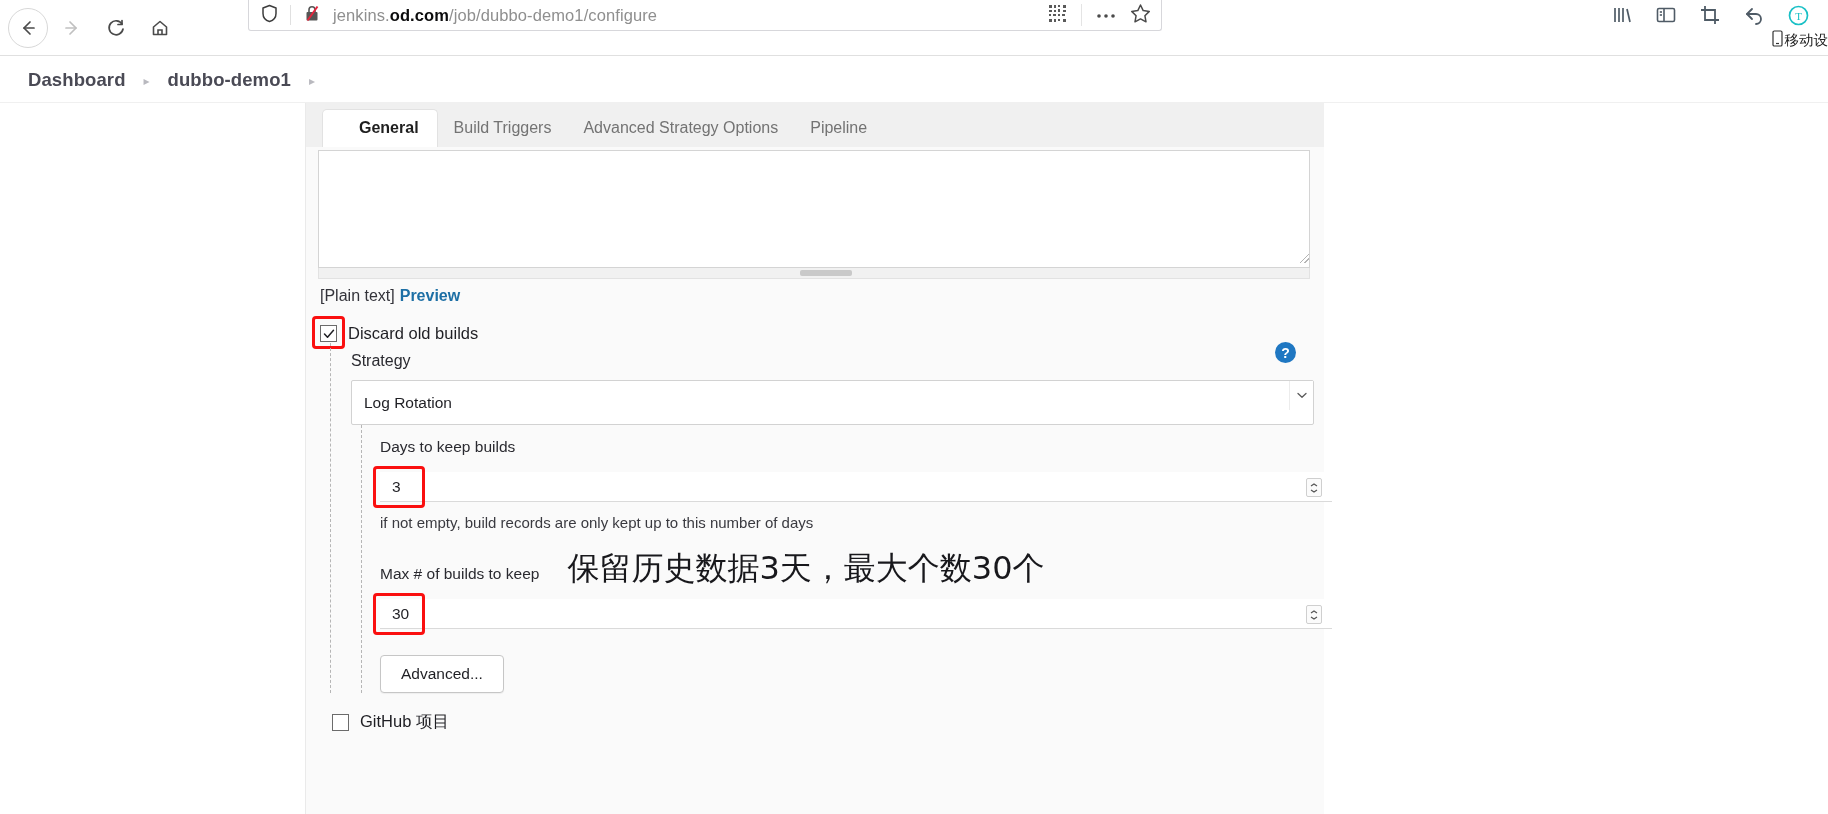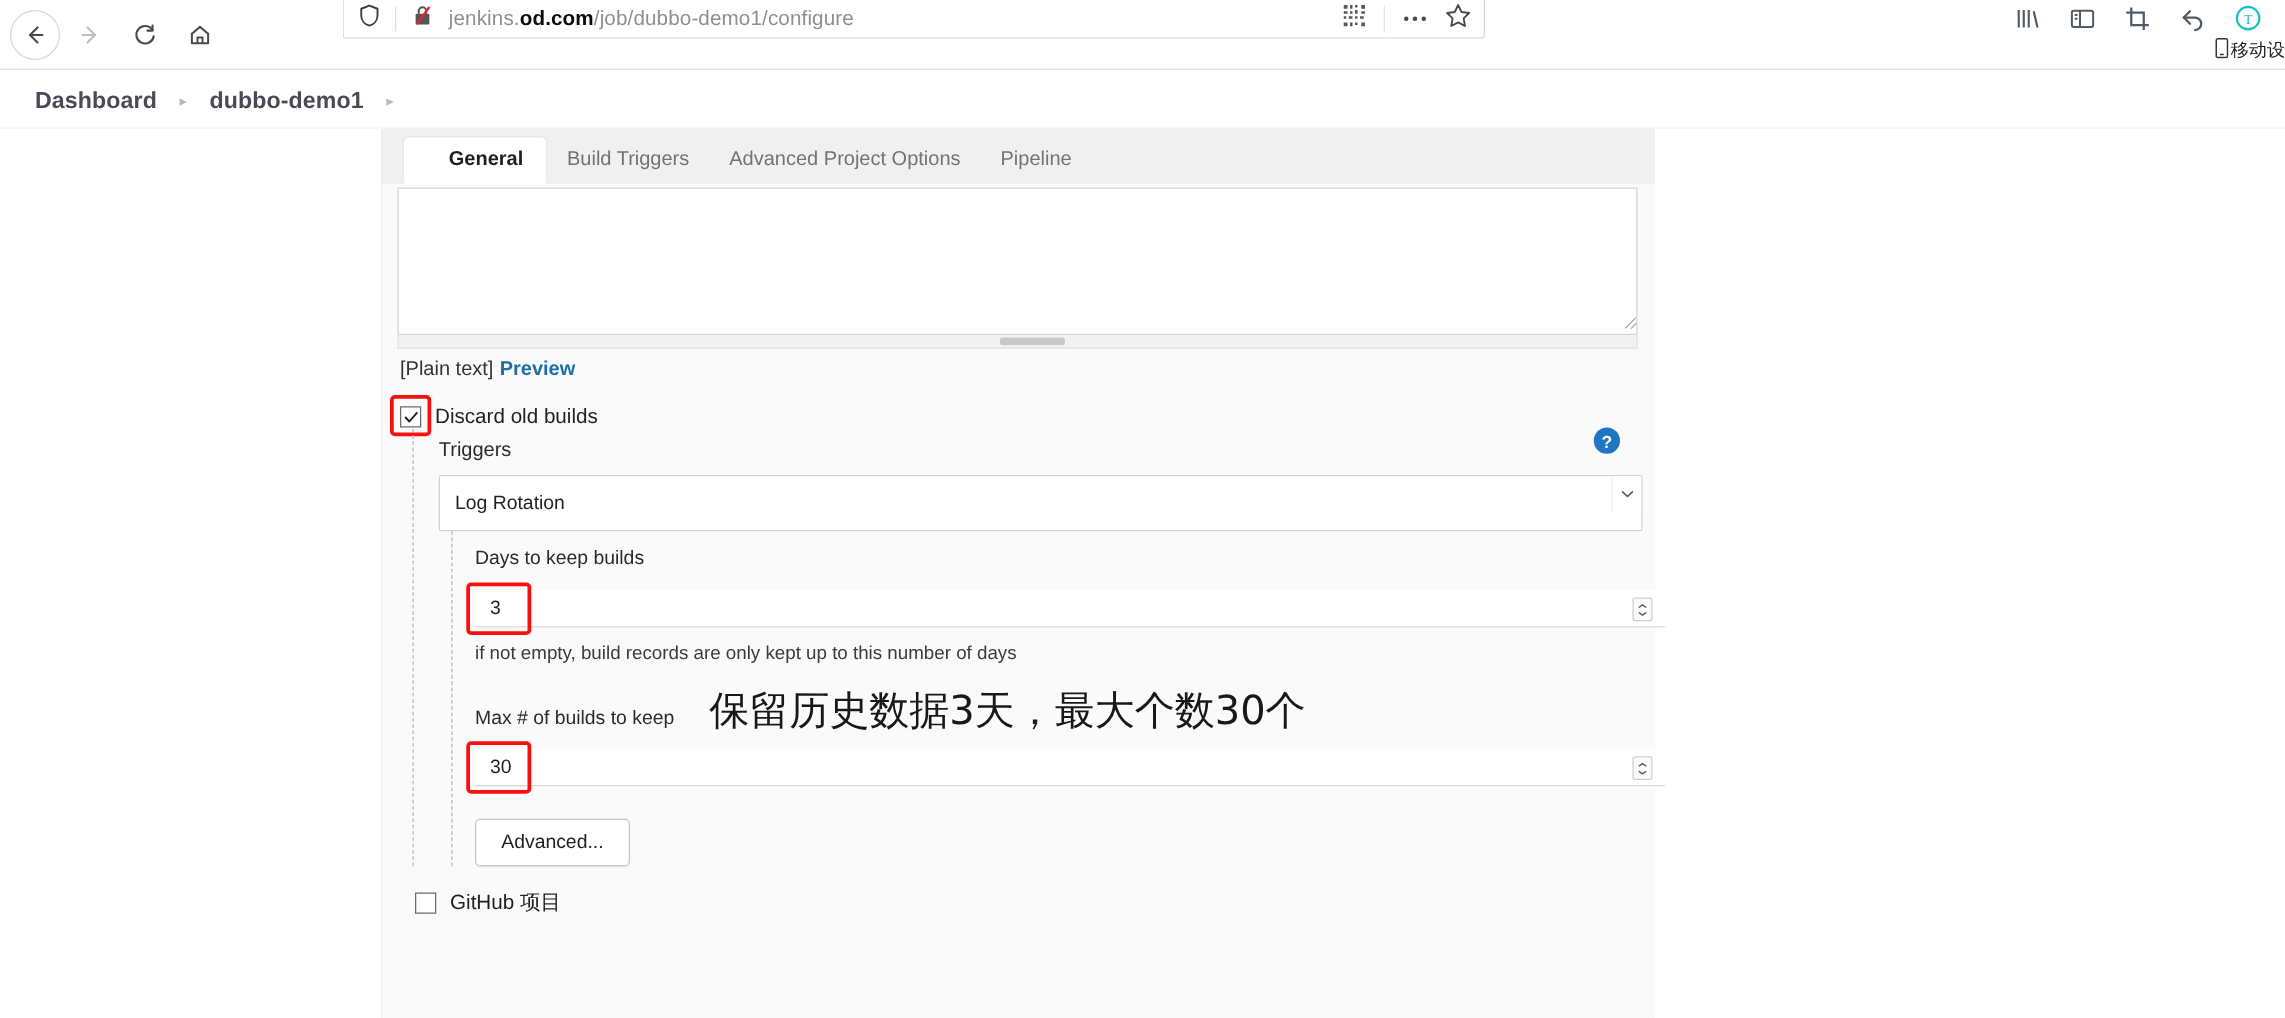--- a/index.html
+++ b/index.html
@@ -27,21 +27,21 @@
     width: 40px; height: 40px;
     display: flex; align-items: center; justify-content: center;
     border-radius: 50%;
     color: #4a4a4a;
   }
   .nav-btn.back { border: 1.5px solid #d8d8d8; }
   .nav-btn.disabled { color: #c0c0c0; }
   .nav-btn svg { display: block; }
 
   .urlbar {
-    position: absolute; left: 274px; top: 0px;
+    position: absolute; left: 248px; top: 0px;
     width: 914px; height: 31px;
     background: #ffffff;
     border: 1px solid #d7d7db;
     border-top: none;
     border-radius: 0 0 3px 3px;
     display: flex; align-items: center;
     padding: 0 10px 0 12px;
   }
   .url-icons { display: flex; align-items: center; gap: 10px; }
   .url-divider { width: 1px; height: 20px; background: #e0e0e0; margin: 0 2px; }
@@ -420,21 +420,21 @@
   <span class="crumb">dubbo-demo1</span>
   <span class="crumb-sep">▸</span>
 </div>
 
 <div class="page-bg">
   <div class="content-panel">
 
     <div class="tabbar">
       <div class="tab active">General</div>
       <div class="tab">Build Triggers</div>
-      <div class="tab">Advanced Project Options</div>
+      <div class="tab">Advanced Strategy Options</div>
       <div class="tab">Pipeline</div>
     </div>
 
     <div class="form-area">
 
       <div class="desc-wrap">
         <textarea class="desc-textarea" placeholder="" style=""></textarea>
         <span class="resize-grip"></span>
       </div>
       <div class="hscroll">
@@ -449,21 +449,21 @@
           <svg width="12" height="12" viewBox="0 0 12 12" fill="none" stroke="#1f1f24" stroke-width="1.5">
             <path d="M1.5 6 L4.5 9.2 L10.5 2.3" stroke-linecap="round" stroke-linejoin="round"></path>
           </svg>
         </span>
         <span class="redbox cb"></span>
         <span class="discard-label">Discard old builds</span>
         <span class="help-icon">?</span>
       </div>
 
       <div class="tree-l1">
-        <div class="strategy-label">Triggers</div>
+        <div class="strategy-label">Strategy</div>
 
         <div class="select-wrap">
           <div class="select-box">Log Rotation</div>
           <span class="select-arrow">
             <svg width="10" height="7" viewBox="0 0 10 7" fill="none" stroke="#5a5a5a" stroke-width="1.3">
               <path d="M1 1.5 L5 5.2 L9 1.5" stroke-linecap="round" stroke-linejoin="round"></path>
             </svg>
           </span>
         </div>
 

